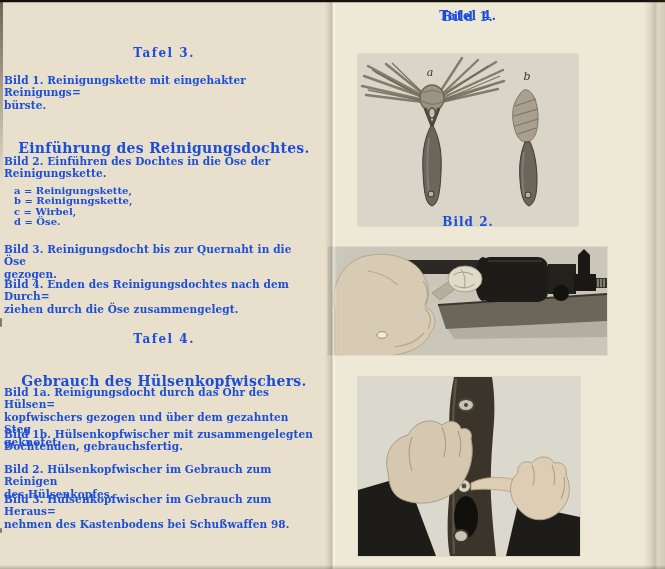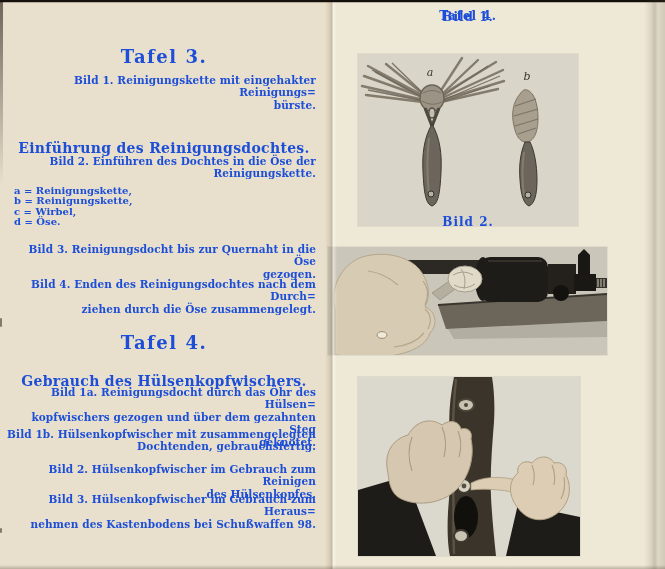--- a/index.html
+++ b/index.html
@@ -18,24 +18,24 @@
     background:linear-gradient(180deg,rgba(25,18,12,.6),rgba(25,18,12,0));}
   .gutter{position:absolute;top:0;left:325px;width:12px;height:569px;z-index:4;
     background:linear-gradient(90deg,rgba(130,105,70,0) 0%,rgba(130,105,70,.16) 38%,rgba(80,60,40,.22) 54%,rgba(255,252,242,.45) 70%,rgba(130,105,70,0) 100%);}
   .right-band{position:absolute;top:0;left:644px;width:21px;height:569px;z-index:5;
     background:linear-gradient(90deg,rgba(80,65,45,0) 0%,rgba(80,65,45,.10) 30%,rgba(60,48,32,.22) 52%,rgba(80,65,45,.10) 66%,rgba(100,82,55,.20) 100%);}
   .bottom-edge{position:absolute;left:0;top:565px;width:665px;height:4px;z-index:5;
     background:linear-gradient(180deg,rgba(60,45,30,0),rgba(60,45,30,.28));}
   .speck{position:absolute;width:2px;border-radius:1px;background:rgba(50,38,25,.55);z-index:5;}
   
   .tafel-head{position:absolute;left:8px;width:312px;text-align:center;
-    font-size:18px;font-weight:bold;letter-spacing:1.5px;}
+    font-size:12px;font-weight:bold;letter-spacing:1.5px;}
   .sec-head{position:absolute;left:8px;width:312px;text-align:center;
     font-size:14px;font-weight:bold;letter-spacing:.3px;margin-top:16px;}
-  .cap{position:absolute;left:4px;width:312px;text-align:right;
+  .cap{position:absolute;left:4px;width:312px;text-align:left;
     font-size:10.5px;font-weight:bold;line-height:12.4px;white-space:pre-line;letter-spacing:.1px;}
   .legend{position:absolute;left:14px;font-size:10px;font-weight:bold;line-height:10.3px;}
   
   .r-label{position:absolute;text-align:center;font-size:12px;font-weight:bold;letter-spacing:1px;}
   .photo{position:absolute;margin:0;box-shadow:0 0 0 1px rgba(70,60,45,.08);}
   .photo svg{display:block;width:100%;height:100%;}
   .anno{font-family:"DejaVu Serif","Liberation Serif",serif;font-size:11px;font-style:italic;fill:#3b352c;text-anchor:middle;}
 </style>
 </head>
 <body>

